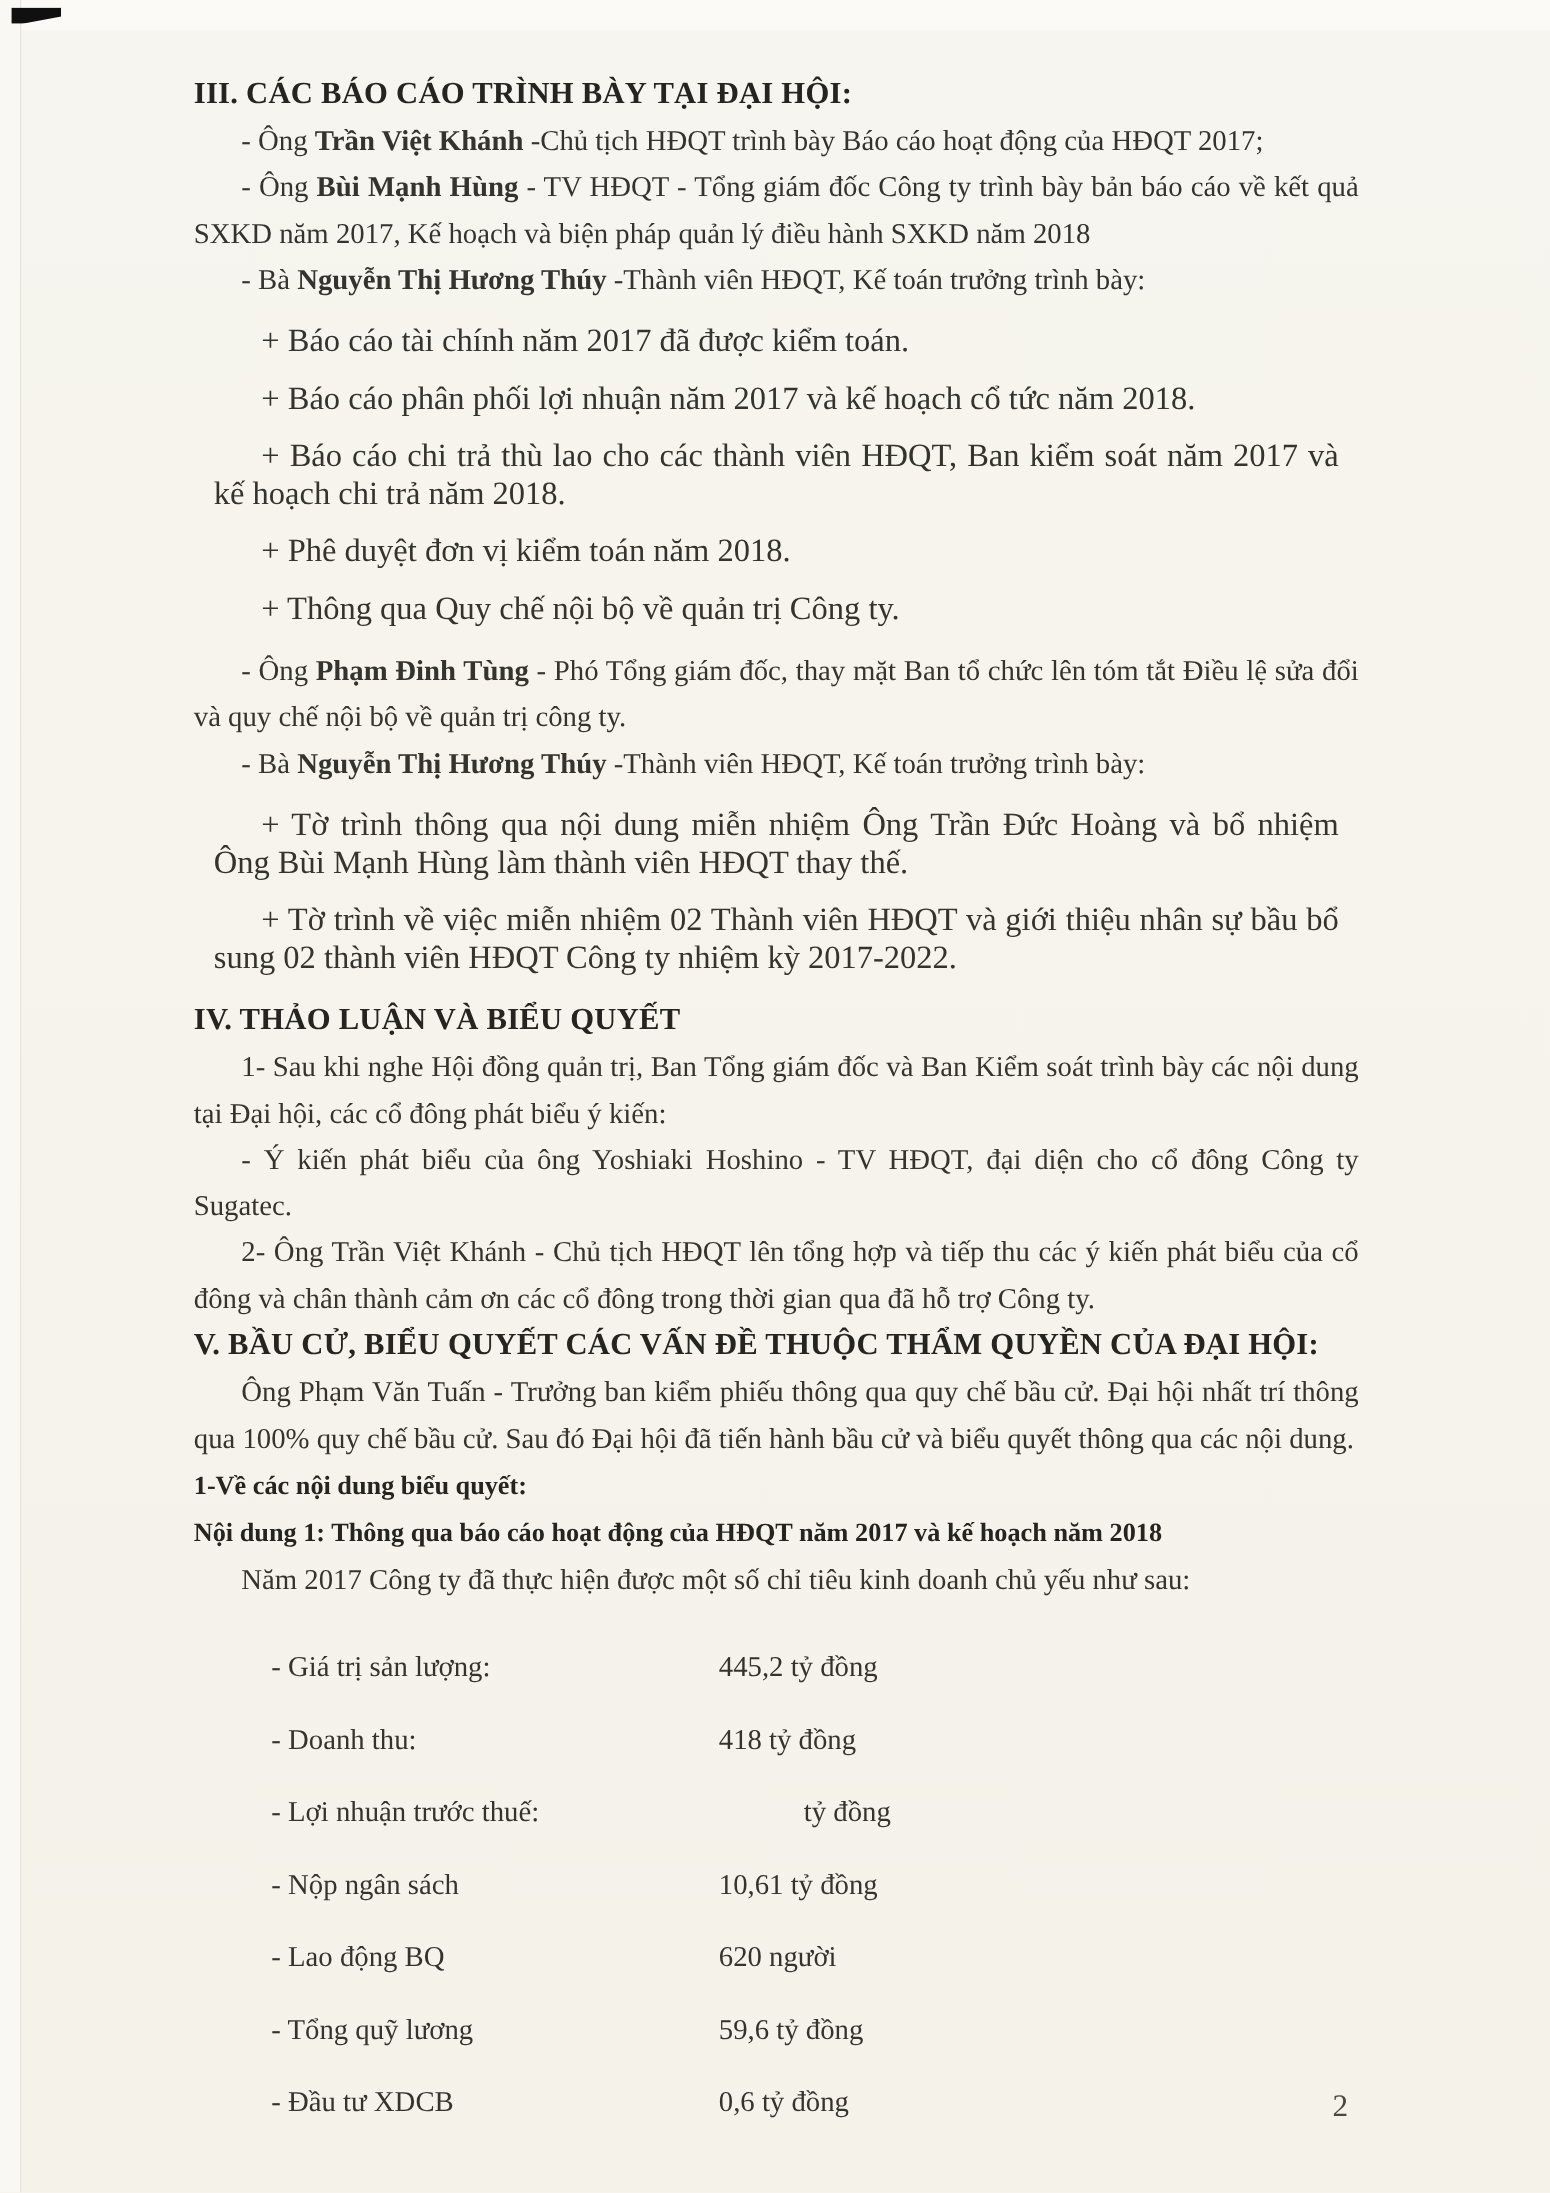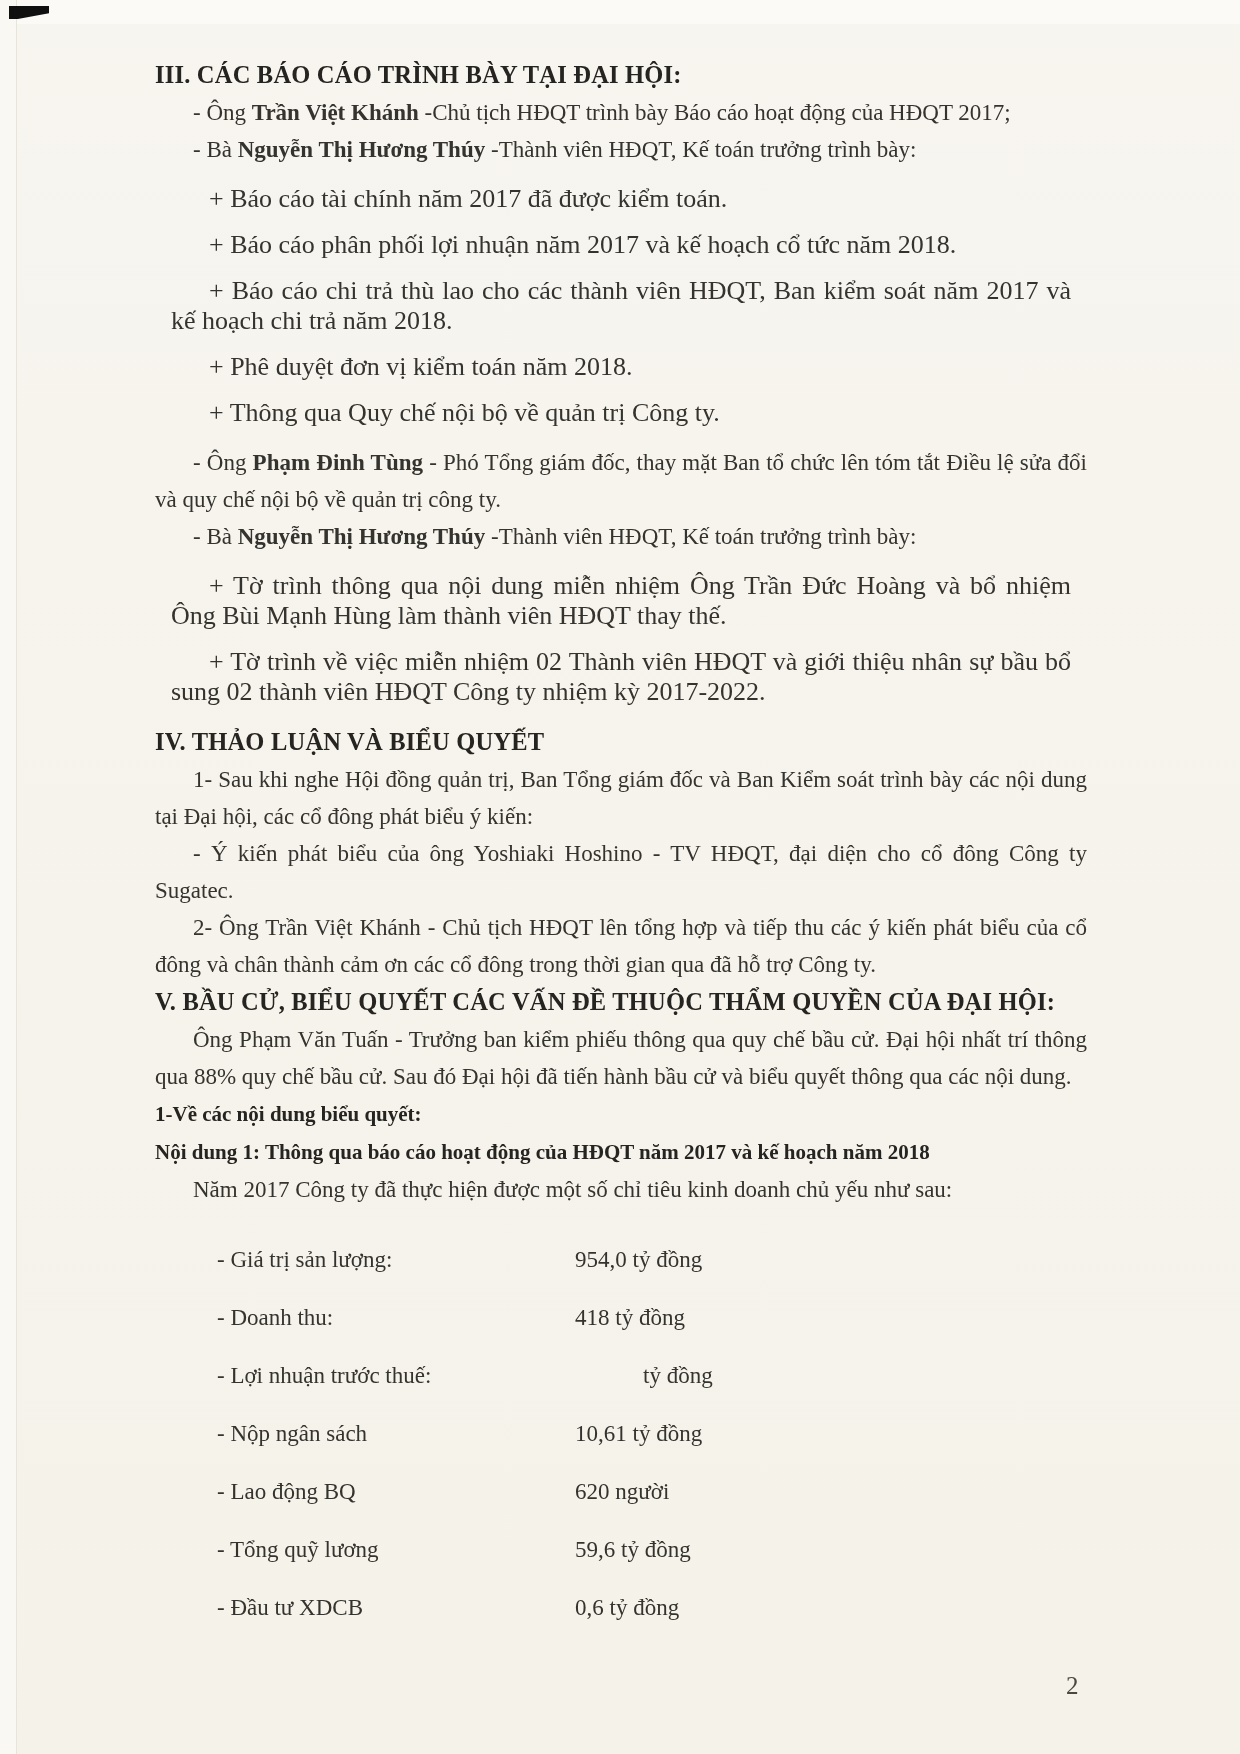--- a/index.html
+++ b/index.html
@@ -91,40 +91,41 @@
 <body>
 
 <div class="page">
   <div class="edge-top"></div>
   <div class="edge-left"></div>
   <div class="scan-mark"></div>
 
   <div class="content">
       <div class="heading">III. CÁC BÁO CÁO TRÌNH BÀY TẠI ĐẠI HỘI:</div>
       <p class="para"><span>- Ông </span><span class="b">Trần Việt Khánh</span><span> -Chủ tịch HĐQT trình bày Báo cáo hoạt động của HĐQT 2017;</span></p>
+      <p class="para"><span>- Ông </span><span class="b">Bùi Mạnh Hùng</span><span> - TV HĐQT - Tổng giám đốc Công ty trình bày bản báo cáo về kết quả SXKD năm 2017, Kế hoạch và biện pháp quản lý điều hành SXKD năm 2018</span></p>
       <p class="para"><span>- Bà </span><span class="b">Nguyễn Thị Hương Thúy</span><span> -Thành viên HĐQT, Kế toán trưởng trình bày:</span></p>
       <p class="plus">+ Báo cáo tài chính năm 2017 đã được kiểm toán.</p>
       <p class="plus">+ Báo cáo phân phối lợi nhuận năm 2017 và kế hoạch cổ tức năm 2018.</p>
       <p class="plus">+ Báo cáo chi trả thù lao cho các thành viên HĐQT, Ban kiểm soát năm 2017 và kế hoạch chi trả năm 2018.</p>
       <p class="plus">+ Phê duyệt đơn vị kiểm toán năm 2018.</p>
       <p class="plus">+ Thông qua Quy chế nội bộ về quản trị Công ty.</p>
       <p class="para"><span>- Ông </span><span class="b">Phạm Đinh Tùng</span><span> - Phó Tổng giám đốc, thay mặt Ban tổ chức lên tóm tắt Điều lệ sửa đổi và quy chế nội bộ về quản trị công ty.</span></p>
       <p class="para"><span>- Bà </span><span class="b">Nguyễn Thị Hương Thúy</span><span> -Thành viên HĐQT, Kế toán trưởng trình bày:</span></p>
       <p class="plus">+ Tờ trình thông qua nội dung miễn nhiệm Ông Trần Đức Hoàng và bổ nhiệm Ông Bùi Mạnh Hùng làm thành viên HĐQT thay thế.</p>
       <p class="plus">+ Tờ trình về việc miễn nhiệm 02 Thành viên HĐQT và giới thiệu nhân sự bầu bổ sung 02 thành viên HĐQT Công ty nhiệm kỳ 2017-2022.</p>
       <div class="heading">IV. THẢO LUẬN VÀ BIỂU QUYẾT</div>
       <p class="para"><span>1- Sau khi nghe Hội đồng quản trị, Ban Tổng giám đốc và Ban Kiểm soát trình bày các nội dung tại Đại hội, các cổ đông phát biểu ý kiến:</span></p>
       <p class="para"><span>- Ý kiến phát biểu của ông Yoshiaki Hoshino - TV HĐQT, đại diện cho cổ đông Công ty Sugatec.</span></p>
       <p class="para"><span>2- Ông Trần Việt Khánh - Chủ tịch HĐQT lên tổng hợp và tiếp thu các ý kiến phát biểu của cổ đông và chân thành cảm ơn các cổ đông trong thời gian qua đã hỗ trợ Công ty.</span></p>
       <div class="heading">V. BẦU CỬ, BIỂU QUYẾT CÁC VẤN ĐỀ THUỘC THẨM QUYỀN CỦA ĐẠI HỘI:</div>
-      <p class="para"><span>Ông Phạm Văn Tuấn - Trưởng ban kiểm phiếu thông qua quy chế bầu cử. Đại hội nhất trí thông qua 88% quy chế bầu cử. Sau đó Đại hội đã tiến hành bầu cử và biểu quyết thông qua các nội dung.</span></p>
+      <p class="para"><span>Ông Phạm Văn Tuấn - Trưởng ban kiểm phiếu thông qua quy chế bầu cử. Đại hội nhất trí thông qua 100% quy chế bầu cử. Sau đó Đại hội đã tiến hành bầu cử và biểu quyết thông qua các nội dung.</span></p>
       <div class="subheading">1-Về các nội dung biểu quyết:</div>
       <div class="subheading">Nội dung 1: Thông qua báo cáo hoạt động của HĐQT năm 2017 và kế hoạch năm 2018</div>
       <p class="para"><span>Năm 2017 Công ty đã thực hiện được một số chỉ tiêu kinh doanh chủ yếu như sau:</span></p>
-      <div class="kv"><span class="kv-label">- Giá trị sản lượng:</span><span class="kv-value">954,0 tỷ đồng</span></div>
+      <div class="kv"><span class="kv-label">- Giá trị sản lượng:</span><span class="kv-value">445,2 tỷ đồng</span></div>
       <div class="kv"><span class="kv-label">- Doanh thu:</span><span class="kv-value">418 tỷ đồng</span></div>
       <div class="kv"><span class="kv-label">- Lợi nhuận trước thuế:</span><span class="kv-value vi">tỷ đồng</span></div>
       <div class="kv"><span class="kv-label">- Nộp ngân sách</span><span class="kv-value">10,61 tỷ đồng</span></div>
       <div class="kv"><span class="kv-label">- Lao động BQ</span><span class="kv-value">620 người</span></div>
       <div class="kv"><span class="kv-label">- Tổng quỹ lương</span><span class="kv-value">59,6 tỷ đồng</span></div>
       <div class="kv"><span class="kv-label">- Đầu tư XDCB</span><span class="kv-value">0,6 tỷ đồng</span></div>
     </div>
 
   <div class="page-number">2</div>
 </div>

